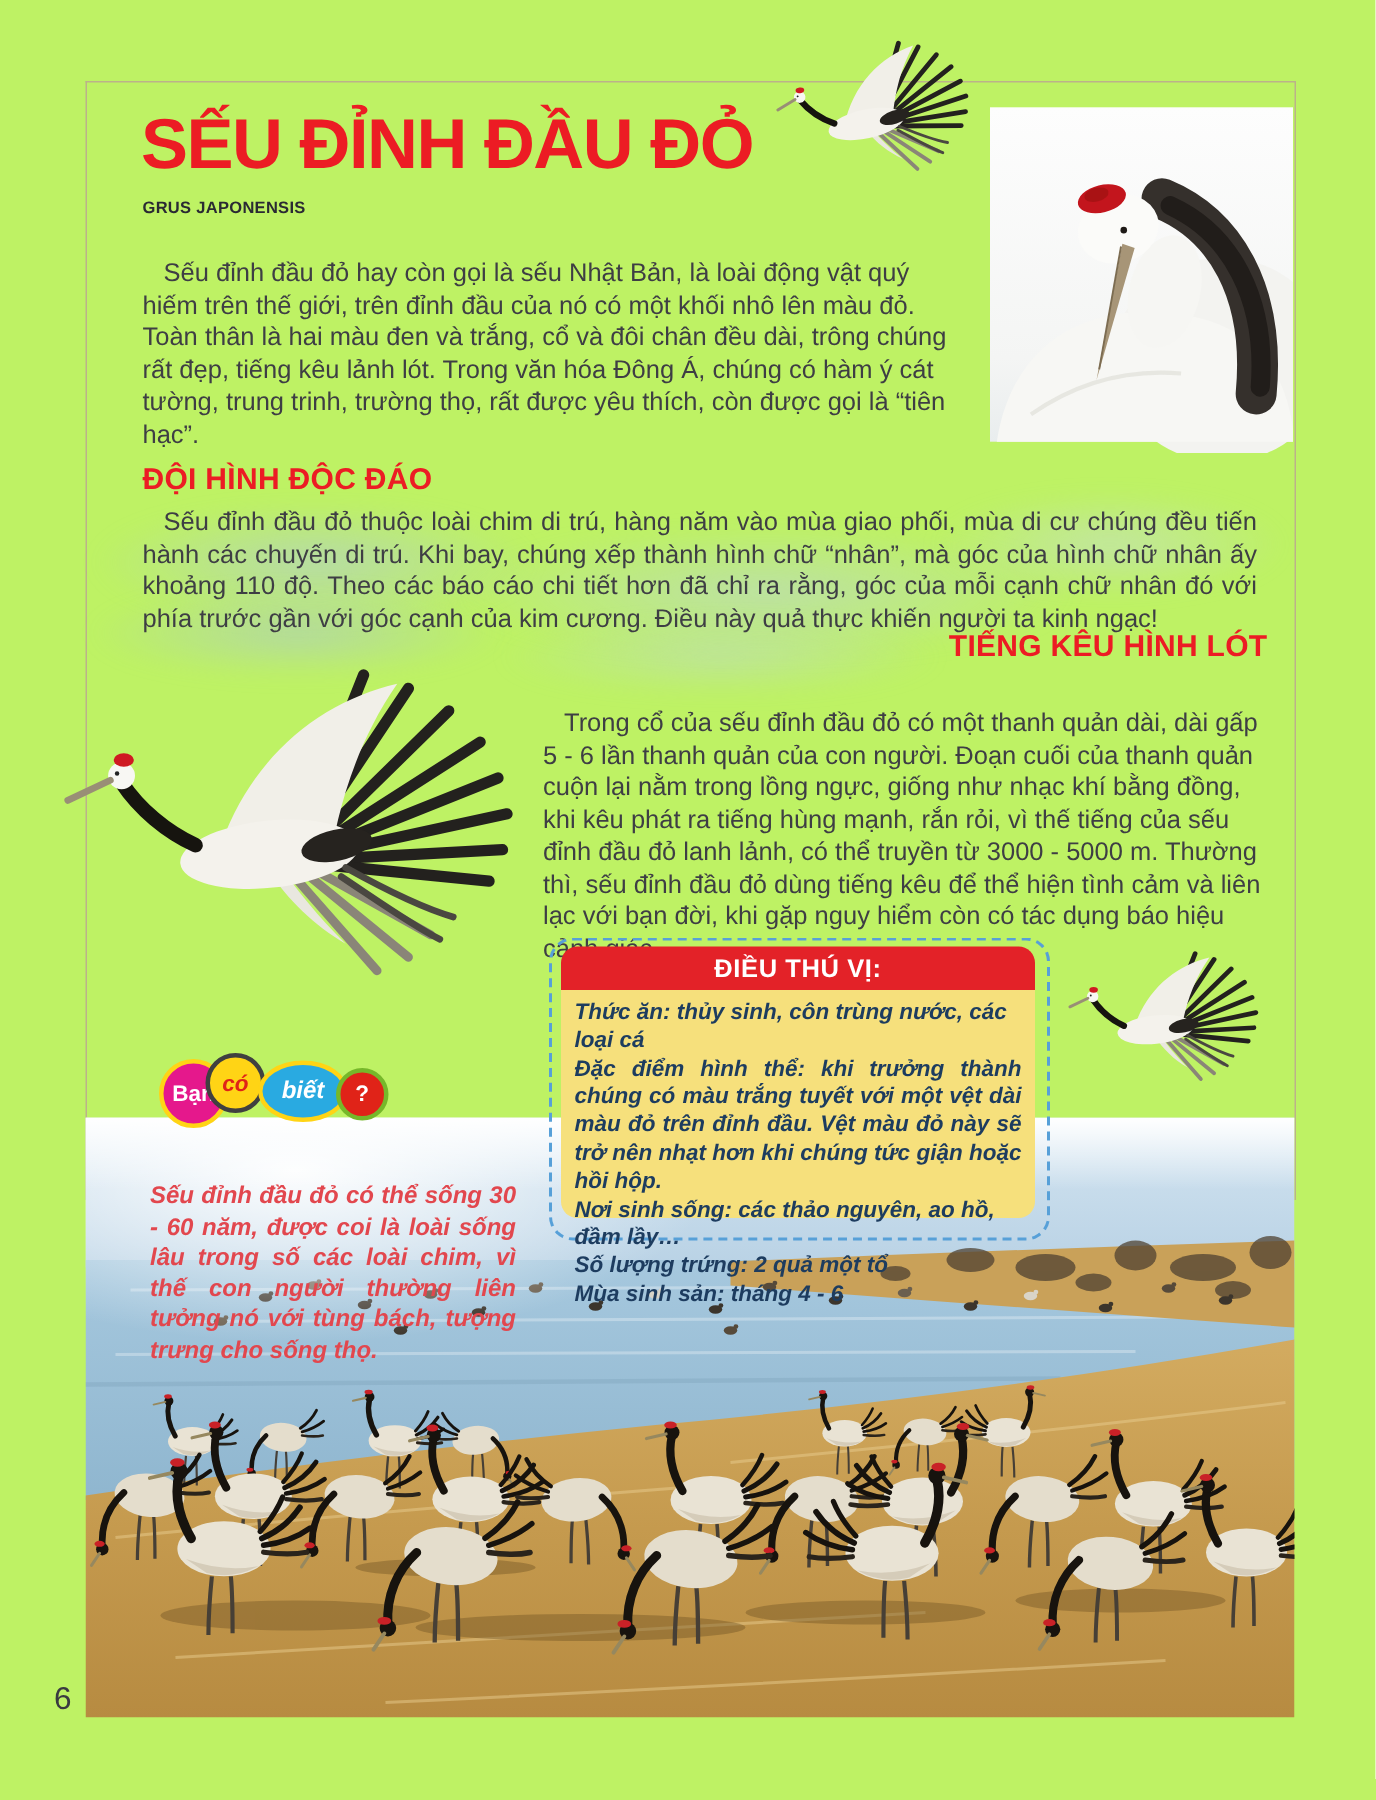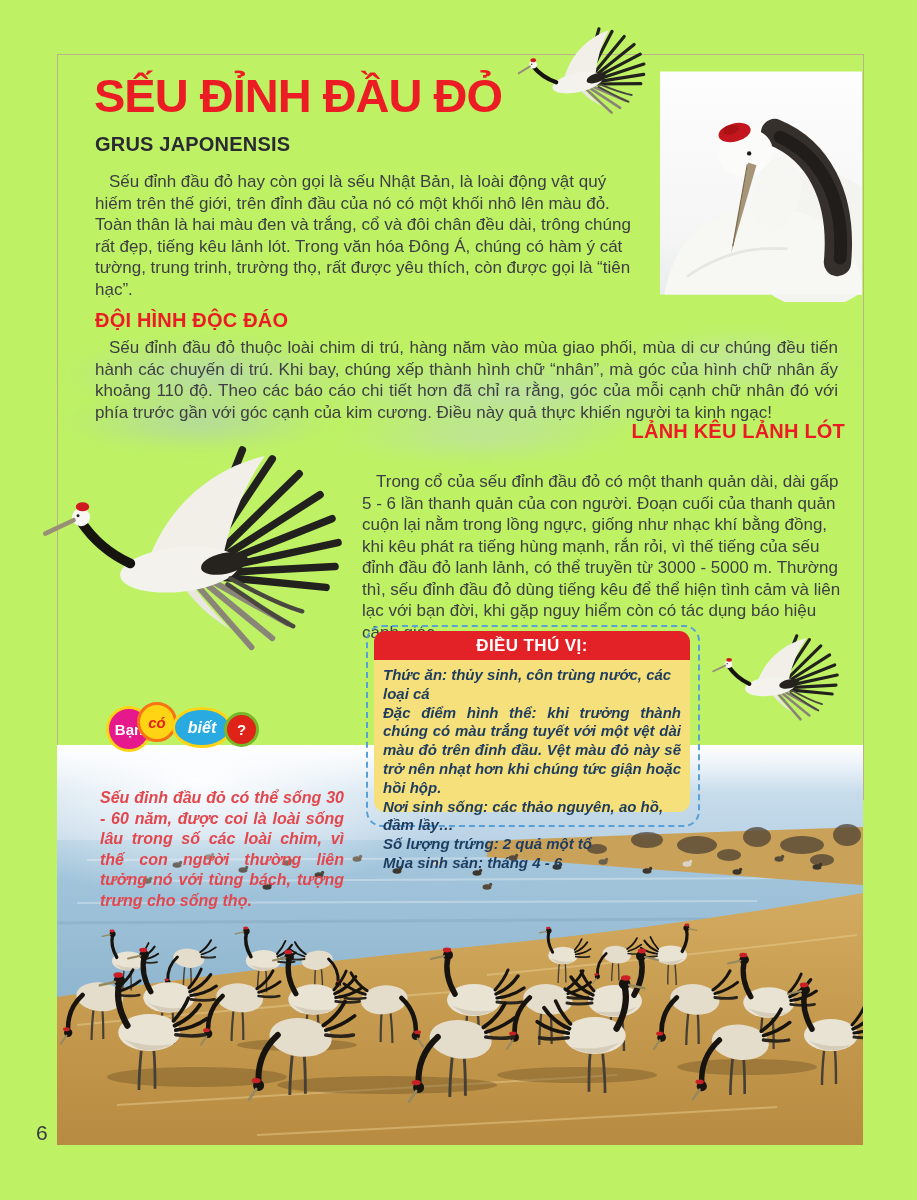--- a/index.html
+++ b/index.html
@@ -5,41 +5,41 @@
   html,body{margin:0;padding:0;background:#ffffff;}
   #page{position:relative;width:917px;height:1200px;background:#bef264;overflow:hidden;
         font-family:"Liberation Sans", sans-serif;color:#3e3e44;}
   .abs{position:absolute;}
   
   #frame{left:57px;top:54px;width:805px;height:745px;border:1px solid #bcb28a;border-bottom:none;z-index:0;}
   
   .cloud{border-radius:50%;filter:blur(7px);z-index:1;pointer-events:none;}
   
   #title{left:94px;top:68px;font-size:47px;font-weight:700;letter-spacing:-1px;color:#ec1c24;z-index:5;white-space:nowrap;}
-  #subtitle{left:95px;top:133px;font-size:20px;font-weight:700;color:#2a2a33;z-index:5;letter-spacing:.2px;}
+  #subtitle{left:95px;top:133px;font-size:11px;font-weight:700;color:#2a2a33;z-index:5;letter-spacing:.2px;}
   .body-txt{font-size:17px;line-height:21.5px;color:#3e3e44;z-index:5;}
   #intro{left:95px;top:171px;width:552px;text-indent:14px;}
   .sec-head{font-size:20px;font-weight:700;color:#ec1c24;z-index:6;letter-spacing:.2px;}
   #head1{left:95px;top:309px;}
   #head2{left:495px;top:420px;width:350px;text-align:right;}
   #para2{left:95px;top:337px;width:743px;text-indent:14px;text-align:justify;}
   #para3{left:362px;top:471px;width:482px;text-indent:14px;}
   
   #factDash{left:366px;top:625px;width:330px;height:198px;border:2px dashed #57a0d8;border-radius:16px;z-index:6;}
   #factBox{left:374px;top:631px;width:316px;z-index:7;}
   #factHead{height:29px;background:#e32228;border-radius:11px 11px 0 0;color:#ffffff;
             font-weight:700;font-size:17px;text-align:center;line-height:29px;letter-spacing:.4px;}
   #factBody{height:152px;background:#f6e07c;border-radius:0 0 11px 11px;box-sizing:border-box;
             padding:6px 9px 0 9px;font-size:15px;line-height:18.8px;font-style:italic;font-weight:600;color:#1d3c5f;}
   #factBody .just{text-align:justify;}
   
   #badge{left:106px;top:702px;width:140px;height:48px;z-index:7;}
   .bubble{position:absolute;display:flex;align-items:center;justify-content:center;font-weight:700;}
   #bub1{left:0;top:4px;width:40px;height:40px;border-radius:50%;background:#e5188c;border:3px solid #ffd415;color:#fff;font-size:15px;}
-  #bub2{left:31px;top:0;width:34px;height:34px;border-radius:50%;background:#ffd415;border:3px solid #f97316;color:#e02318;font-size:15px;font-style:italic;}
+  #bub2{left:31px;top:0;width:34px;height:34px;border-radius:50%;background:#ffd415;border:3px solid #404040;color:#e02318;font-size:15px;font-style:italic;}
   #bub3{left:66px;top:5px;width:54px;height:35px;border-radius:50%;background:#29aae1;border:3px solid #ffd415;color:#fff;font-size:16px;font-style:italic;}
   #bub4{left:118px;top:10px;width:29px;height:29px;border-radius:50%;background:#e02318;border:3px solid #76b82a;color:#fff;font-size:15px;}
   
   #note{left:100px;top:788px;width:244px;font-size:16px;line-height:20.5px;font-style:italic;font-weight:700;
         color:#e2474e;text-align:justify;z-index:7;}
   
   #photo{left:57px;top:745px;width:806px;height:400px;z-index:2;}
   #pagenum{left:36px;top:1121px;font-size:21px;color:#3a3a40;z-index:5;}
   svg{display:block;}
   .crane-svg{z-index:3;}
@@ -58,21 +58,21 @@
   <div class="cloud abs" style="left:330px;top:412px;width:300px;height:52px;background:radial-gradient(ellipse,rgba(190,210,230,.4),rgba(190,210,230,0) 70%);"></div>
 
   <div id="title" class="abs">SẾU ĐỈNH ĐẦU ĐỎ</div>
   <div id="subtitle" class="abs">GRUS JAPONENSIS</div>
 
   <div id="intro" class="abs body-txt">Sếu đỉnh đầu đỏ hay còn gọi là sếu Nhật Bản, là loài động vật quý hiếm trên thế giới, trên đỉnh đầu của nó có một khối nhô lên màu đỏ. Toàn thân là hai màu đen và trắng, cổ và đôi chân đều dài, trông chúng rất đẹp, tiếng kêu lảnh lót. Trong văn hóa Đông Á, chúng có hàm ý cát tường, trung trinh, trường thọ, rất được yêu thích, còn được gọi là “tiên hạc”.</div>
 
   <div id="head1" class="abs sec-head">ĐỘI HÌNH ĐỘC ĐÁO</div>
   <div id="para2" class="abs body-txt">Sếu đỉnh đầu đỏ thuộc loài chim di trú, hàng năm vào mùa giao phối, mùa di cư chúng đều tiến hành các chuyến di trú. Khi bay, chúng xếp thành hình chữ “nhân”, mà góc của hình chữ nhân ấy khoảng 110 độ. Theo các báo cáo chi tiết hơn đã chỉ ra rằng, góc của mỗi cạnh chữ nhân đó với phía trước gần với góc cạnh của kim cương. Điều này quả thực khiến người ta kinh ngạc!</div>
 
-  <div id="head2" class="abs sec-head">LẢNH KÊU LẢNH LÓT</div>
+  <div id="head2" class="abs sec-head">TIẾNG KÊU HÌNH LÓT</div>
   <div id="para3" class="abs body-txt">Trong cổ của sếu đỉnh đầu đỏ có một thanh quản dài, dài gấp 5 - 6 lần thanh quản của con người. Đoạn cuối của thanh quản cuộn lại nằm trong lồng ngực, giống như nhạc khí bằng đồng, khi kêu phát ra tiếng hùng mạnh, rắn rỏi, vì thế tiếng của sếu đỉnh đầu đỏ lanh lảnh, có thể truyền từ 3000 - 5000 m. Thường thì, sếu đỉnh đầu đỏ dùng tiếng kêu để thể hiện tình cảm và liên lạc với bạn đời, khi gặp nguy hiểm còn có tác dụng báo hiệu cảnh giác.</div>
 
   <svg class="abs crane-svg" style="left:660px;top:64px;" width="202" height="238" viewBox="0 0 222 245">
     <defs>
       <linearGradient id="snow" x1="0" y1="0" x2="0" y2="1">
         <stop offset="0" stop-color="#fdfdfd"></stop>
           <stop offset=".75" stop-color="#f4f5f4"></stop>
           <stop offset="1" stop-color="#e9edee"></stop>
       </linearGradient>
     </defs>

